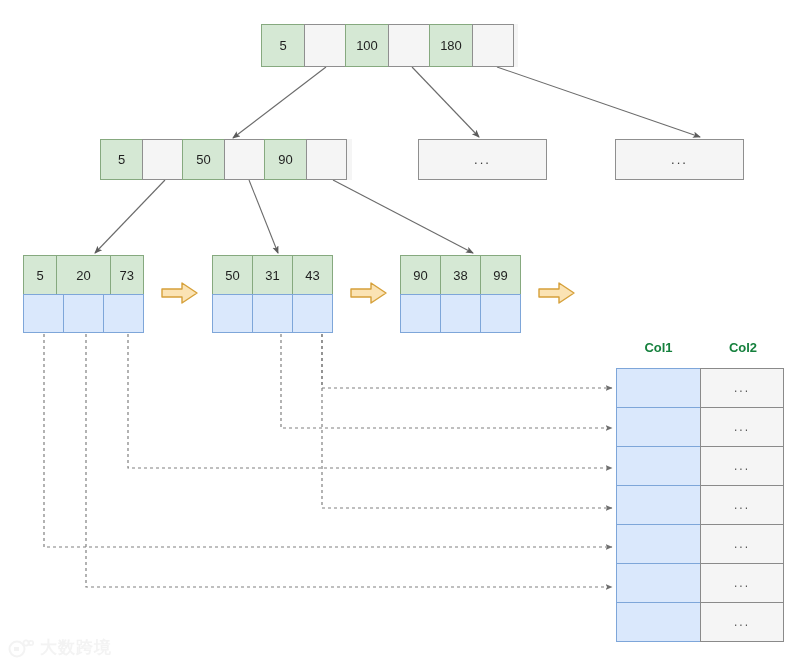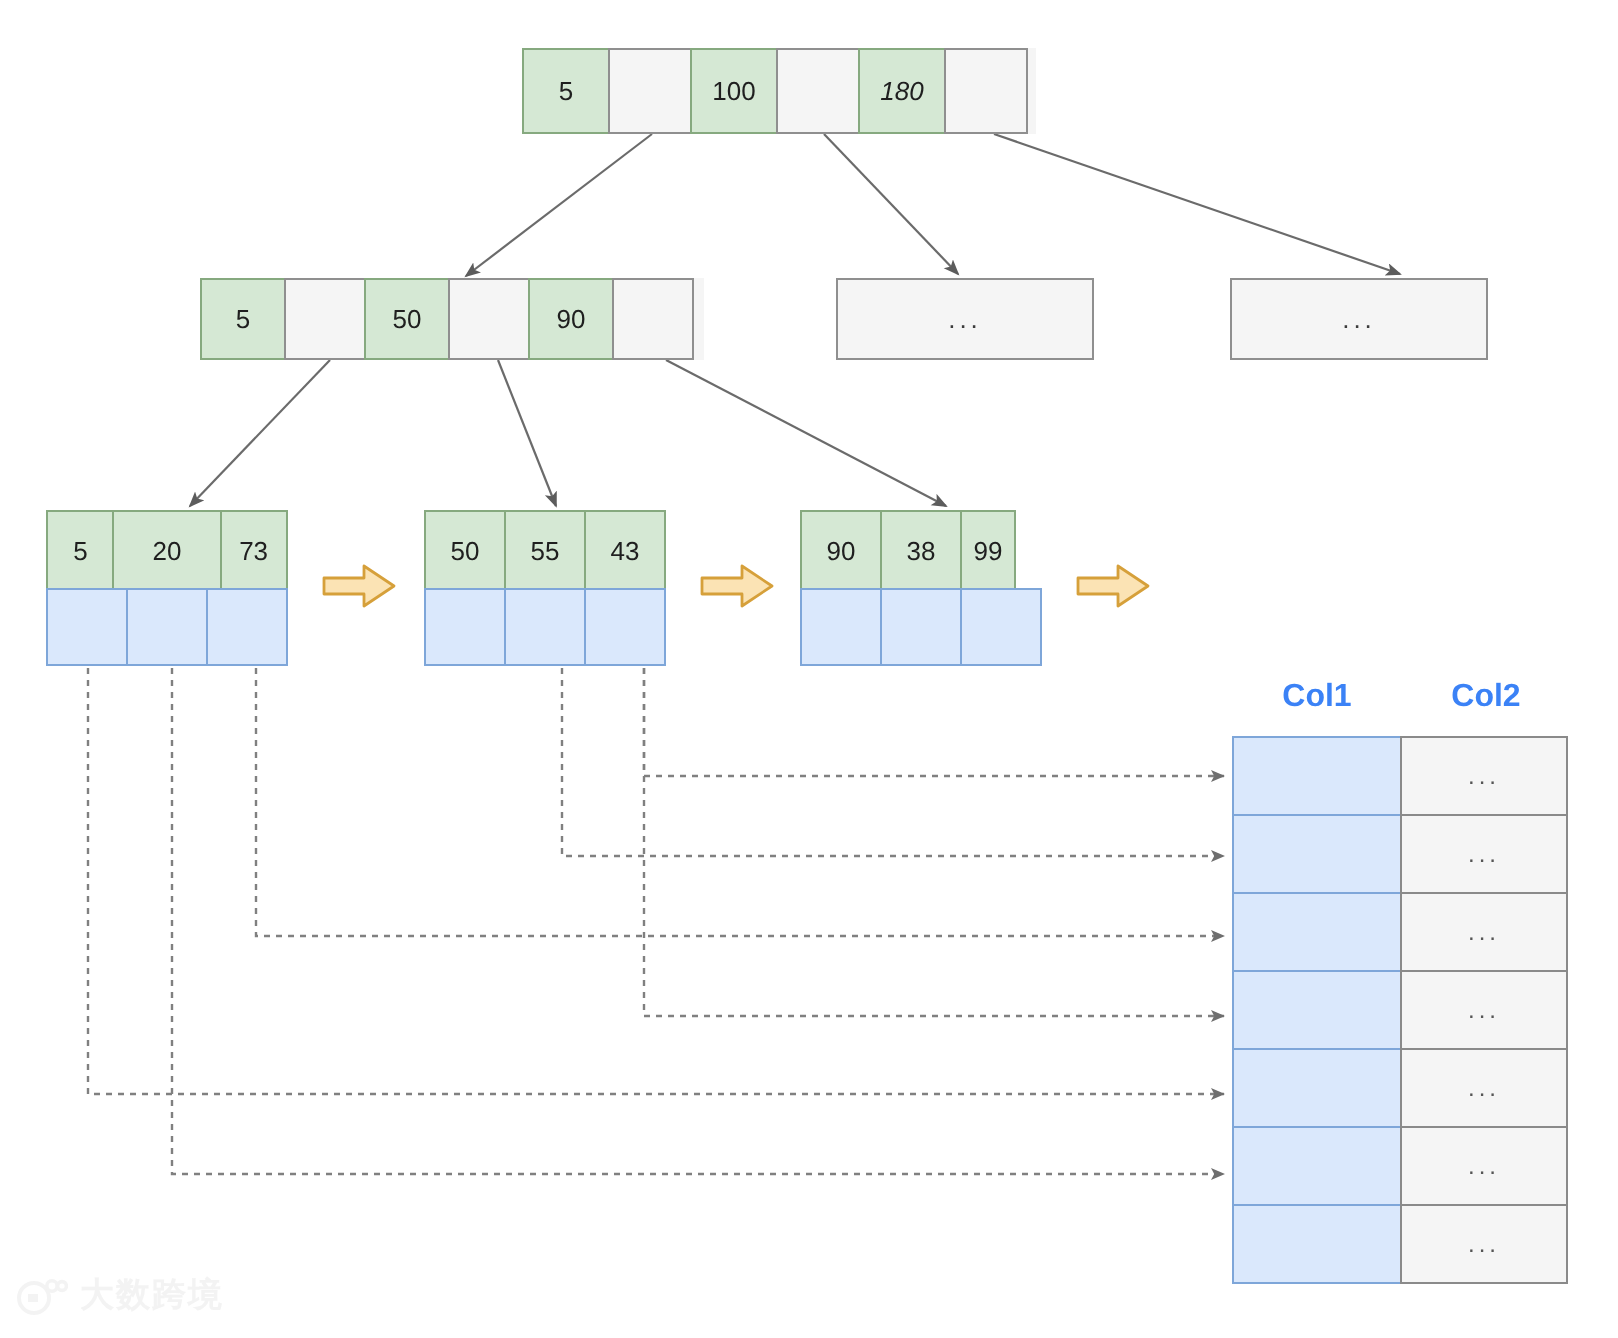--- a/index.html
+++ b/index.html
@@ -111,23 +111,23 @@
     box-sizing: border-box;
   }
   .th-row {
     position: absolute;
     display: flex;
   }
   .th {
     display: flex;
     align-items: center;
     justify-content: center;
-    font-size: 16px;
+    font-size: 13px;
     font-weight: bold;
-    color: #3b82f6;
+    color: #15803d;
   }
   .tbl-row { display: flex; }
   .td {
     box-sizing: border-box;
     border: 1px solid #8a8a8a;
     margin-left: -1px;
     margin-top: -1px;
     display: flex;
     align-items: center;
     justify-content: center;
@@ -206,21 +206,21 @@
 
       <path d="M86,334 L86,587 L612,587"></path>
     </g>
   </svg>
 
   <div class="node" style="left:261px; top:24px; width:257px; height:43px;">
     <div class="cell key" style="width:44px;">5</div>
     <div class="cell ptr" style="width:42px;"></div>
     <div class="cell key" style="width:44px;">100</div>
     <div class="cell ptr" style="width:42px;"></div>
-    <div class="cell key" style="width:44px;font-style:italic;">180</div>
+    <div class="cell key" style="width:44px;">180</div>
     <div class="cell ptr" style="width:42px;"></div>
   </div>
 
   <div class="node" style="left:100px; top:139px; width:252px; height:41px;">
     <div class="cell key" style="width:43px;">5</div>
     <div class="cell ptr" style="width:41px;"></div>
     <div class="cell key" style="width:43px;">50</div>
     <div class="cell ptr" style="width:41px;"></div>
     <div class="cell key" style="width:43px;">90</div>
     <div class="cell ptr" style="width:41px;"></div>
@@ -243,35 +243,35 @@
     <div class="leaf-row data">
       <div class="leaf-cell" style="width:41px;height:39px;"></div>
       <div class="leaf-cell" style="width:41px;height:39px;"></div>
       <div class="leaf-cell" style="width:41px;height:39px;"></div>
     </div>
   </div>
 
   <div class="leaf" style="left:212px; top:255px; width:121px;">
     <div class="leaf-row keys">
       <div class="leaf-cell" style="width:41px;height:40px;">50</div>
-      <div class="leaf-cell" style="width:41px;height:40px;">55</div>
+      <div class="leaf-cell" style="width:41px;height:40px;">31</div>
       <div class="leaf-cell" style="width:41px;height:40px;">43</div>
     </div>
     <div class="leaf-row data">
       <div class="leaf-cell" style="width:41px;height:39px;"></div>
       <div class="leaf-cell" style="width:41px;height:39px;"></div>
       <div class="leaf-cell" style="width:41px;height:39px;"></div>
     </div>
   </div>
 
   <div class="leaf" style="left:400px; top:255px; width:121px;">
     <div class="leaf-row keys">
       <div class="leaf-cell" style="width:41px;height:40px;">90</div>
       <div class="leaf-cell" style="width:41px;height:40px;">38</div>
-      <div class="leaf-cell" style="width:28px;height:40px;">99</div>
+      <div class="leaf-cell" style="width:41px;height:40px;">99</div>
     </div>
     <div class="leaf-row data">
       <div class="leaf-cell" style="width:41px;height:39px;"></div>
       <div class="leaf-cell" style="width:41px;height:39px;"></div>
       <div class="leaf-cell" style="width:41px;height:39px;"></div>
     </div>
   </div>
 
   <svg class="orange-arrow" style="left:160px; top:280px;" width="40" height="26" viewBox="0 0 40 26">
     <path d="M2,9 L22,9 L22,3 L37,13 L22,23 L22,17 L2,17 Z" fill="#fbe3b4" stroke="#d6a03a" stroke-width="1.4" stroke-linejoin="round"></path>

